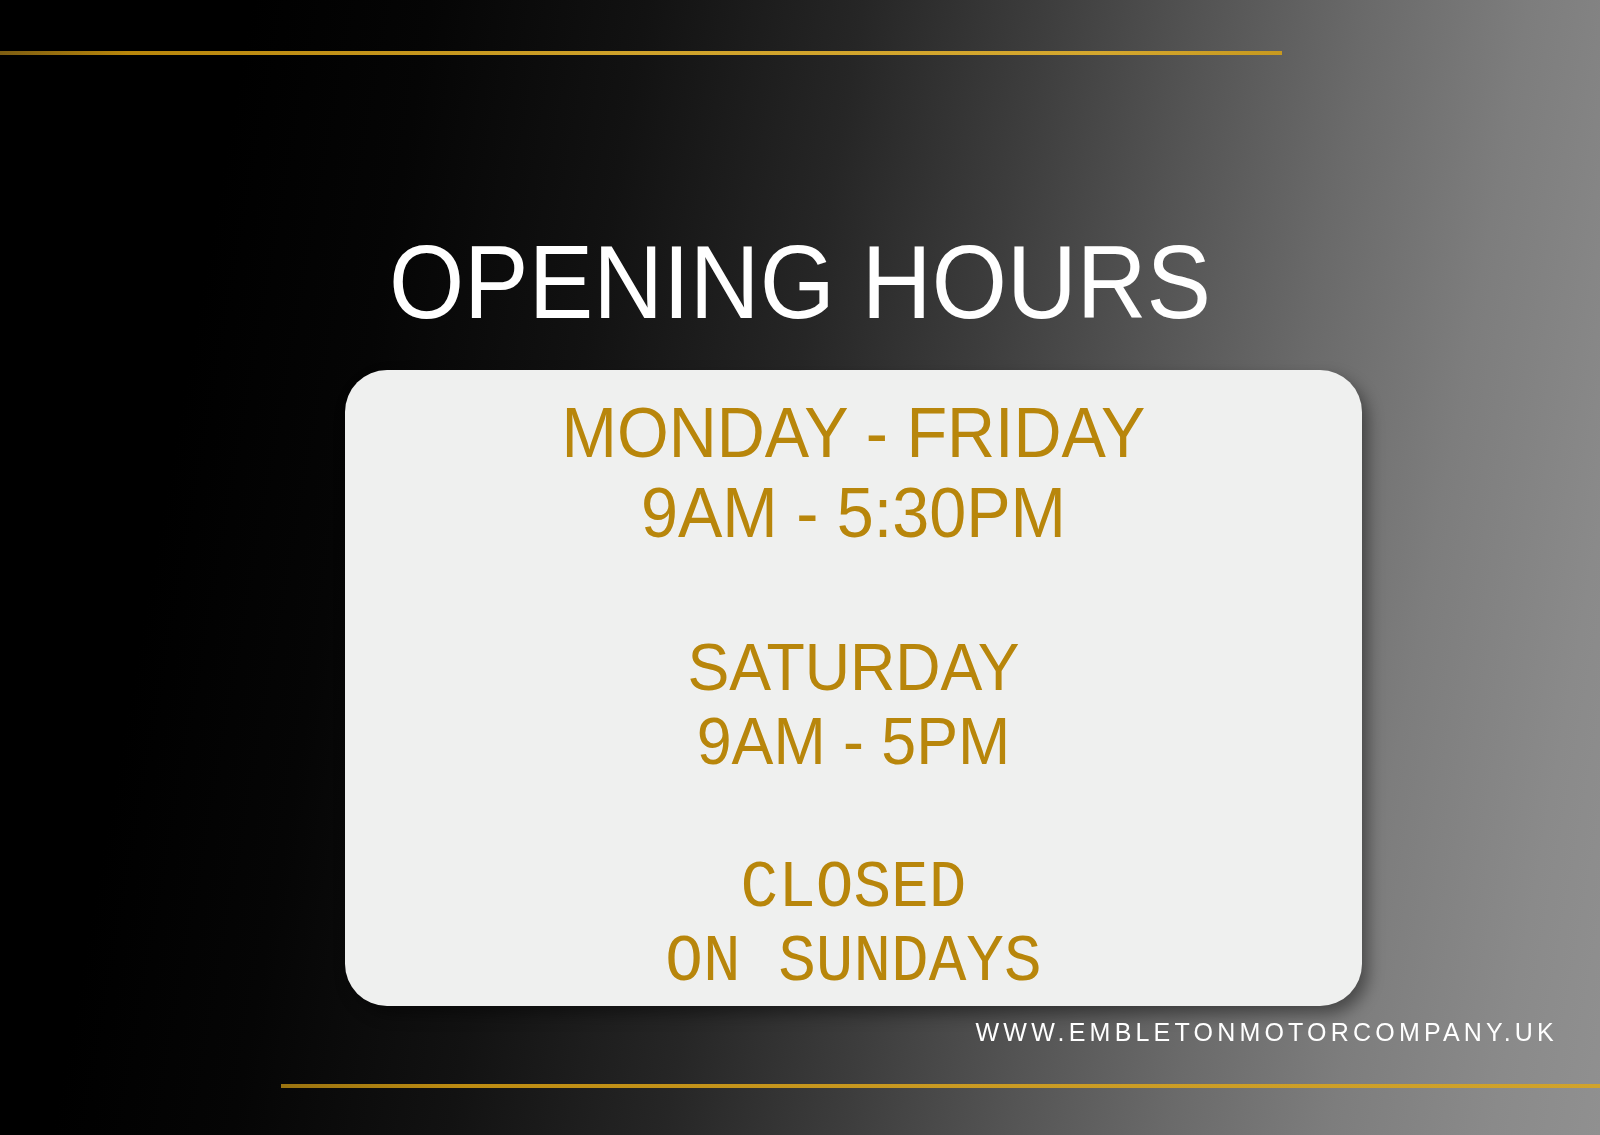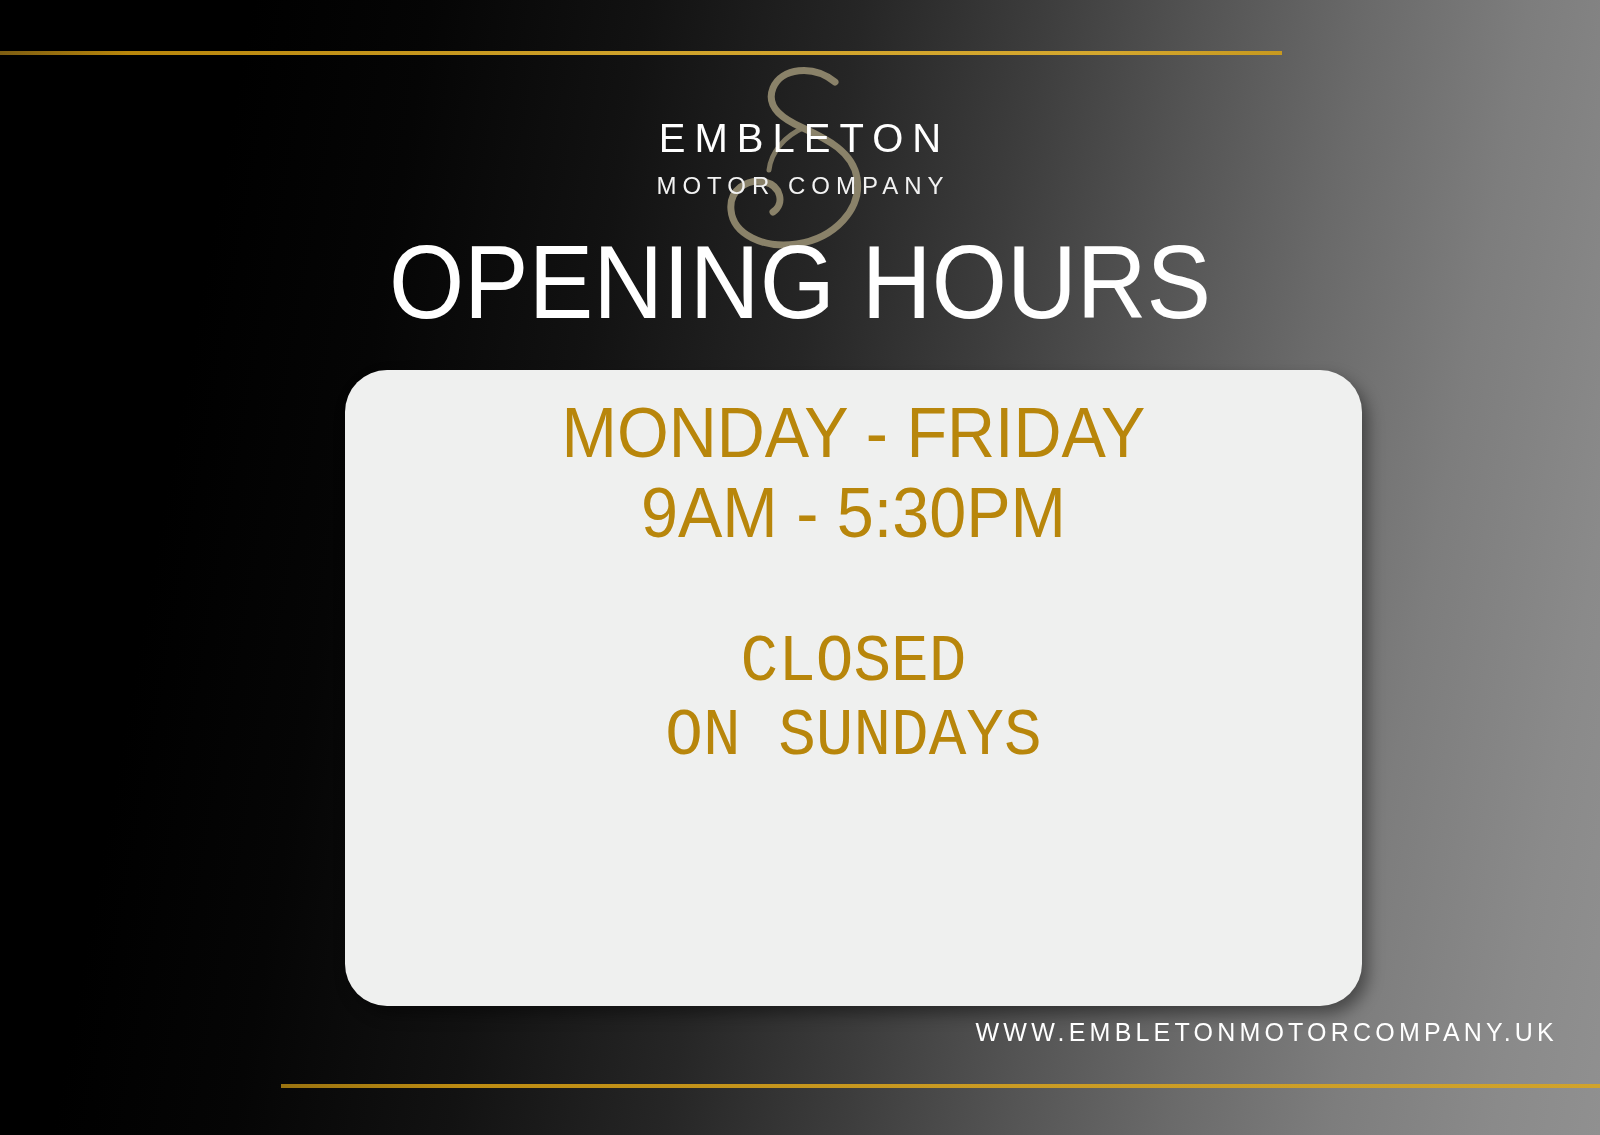--- a/index.html
+++ b/index.html
@@ -174,53 +174,34 @@
     white-space: nowrap;
   }
 </style>
 </head>
 <body>
 
 <div class="poster">
 
   <div class="rule-top"></div>
 
-  <div class="logo-block">
-
-    <div class="monogram">
-      <svg viewBox="0 0 230 200" xmlns="http://www.w3.org/2000/svg" aria-hidden="true">
-        <g fill="none" stroke="#8a8269" stroke-width="7" stroke-linecap="round" stroke-linejoin="round">
-          <path d="M150 24
-                   C 128 6, 96 10, 88 30
-                   C 80 50, 100 62, 118 70
-                   C 142 81, 168 94, 172 120
-                   C 177 151, 150 180, 112 186
-                   C 78 191, 48 176, 46 152
-                   C 44 132, 62 120, 80 124
-                   C 96 128, 100 146, 88 154"></path>
-          <path d="M118 70
-                   C 100 78, 86 94, 84 112" stroke-width="5" opacity="0.9"></path>
-        </g>
-      </svg>
-    </div>
-
-    <div class="logo-name">EMBLETON</div>
-
-    <div class="logo-sub">MOTOR COMPANY</div>
-  </div>
 
   <h1 class="page-title">OPENING HOURS</h1>
 
   <div class="hours-card">
 
     <div class="hours-group grp-weekday">
       <span class="line first">MONDAY - FRIDAY</span>
       <span class="line second">9AM - 5:30PM</span>
     </div>
 
+    <div class="hours-group grp-saturday">
+      <span class="line first">SATURDAY</span>
+      <span class="line second">9AM - 5PM</span>
+    </div>
 
     <div class="hours-group grp-sunday">
       <span class="line first">CLOSED</span>
       <span class="line second">ON SUNDAYS</span>
     </div>
 
   </div>
 
   <div class="website">WWW.EMBLETONMOTORCOMPANY.UK</div>
 

